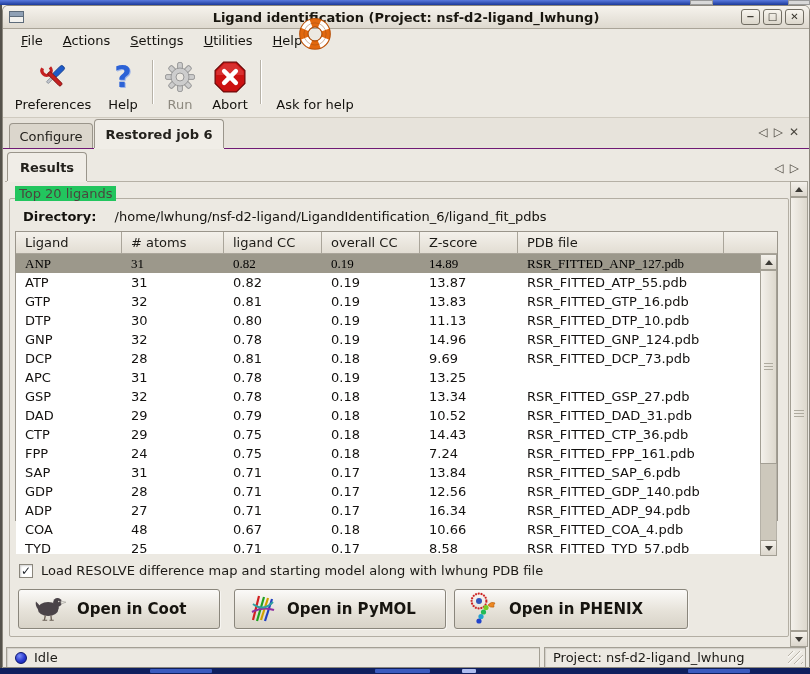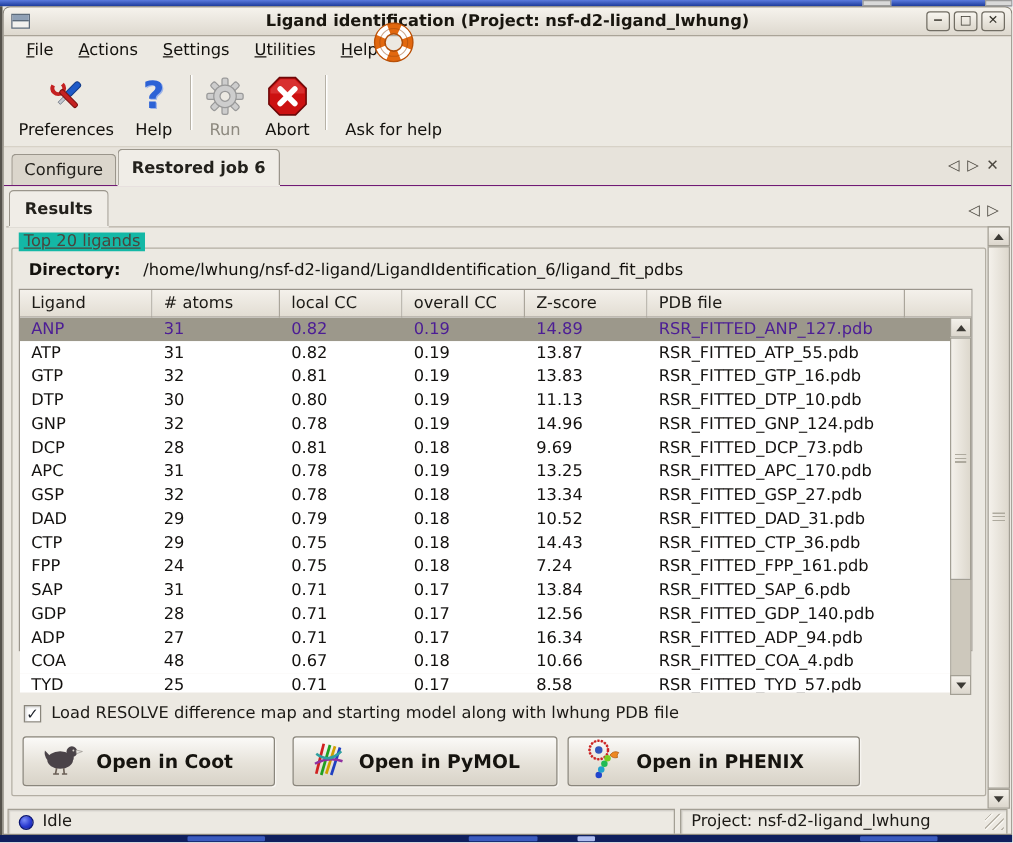--- a/index.html
+++ b/index.html
@@ -50,35 +50,35 @@
     border-radius:4px 4px 0 0;display:flex;align-items:center;justify-content:center;background:#dbd6cc;color:#23211c;}
   .tab.active{height:29px;background:#f0ede7;font-weight:bold;z-index:2;box-shadow:0 1px 0 #f0ede7;}
   .tabnav{position:absolute;top:8px;display:flex;gap:6px;color:#4b473f;font-size:12px;line-height:1;}
   .tabnav span{cursor:default;}
 
   .jobpanel{position:absolute;left:0;top:143px;right:0;height:497px;background:#ece9e2;padding-left:12px;}
   .tabrow2{position:absolute;left:2px;top:4px;right:2px;height:29px;border-bottom:1px solid #b5b0a5;box-sizing:border-box;}
 
   
   .groupbox{position:absolute;left:6px;top:192px;width:778px;height:437px;border:1px solid #b3aea3;border-radius:2px;}
-  .group-label{position:absolute;left:12px;top:180px;background:#14b8a6;padding:0 4px;color:#4a463e;z-index:2;text-decoration:underline;}
+  .group-label{position:absolute;left:12px;top:180px;background:#22c55e;padding:0 4px;color:#4a463e;z-index:2;}
 
   .dir-line{position:absolute;left:20px;top:203px;}
   .dir-label{font-weight:bold;color:#14120e;}
   .dir-value{margin-left:14px;color:#14120e;}
 
   
   .ltable{position:absolute;left:12px;top:225px;width:763px;height:290px;border:1px solid #9a958b;background:#ffffff;box-sizing:border-box;}
   .thead{display:flex;height:22px;}
   .th{box-sizing:border-box;border-right:1px solid #aaa59a;border-bottom:1px solid #aaa59a;
     background:linear-gradient(#f4f1eb,#e2ddd3);display:flex;align-items:center;padding-left:9px;color:#1c1a16;}
   .th:last-child{border-right:none;flex:1;}
   .tbody{position:relative;height:300px;overflow:hidden;width:744px;}
   .trow{display:flex;height:19px;align-items:center;background:#ffffff;color:#141210;}
-  .trow.selected{background:#9c988b;color:#4c1d95;}
+  .trow.selected{background:#9c988b;color:#000000;font-family:Liberation Serif, serif;}
   .tc{box-sizing:border-box;padding-left:9px;white-space:nowrap;overflow:hidden;}
   .c0{width:106px;}.c1{width:102px;}.c2{width:98px;}.c3{width:98px;}.c4{width:98px;}.c5{width:230px;}
   .tfill{flex:1;}
 
   
   .vsb{position:absolute;box-sizing:border-box;}
   .sb-btn{height:16px;background:linear-gradient(#f4f1eb,#dcd7cd);border:1px solid #a39f94;
     display:flex;align-items:center;justify-content:center;box-sizing:border-box;}
   .tri-up{width:0;height:0;border-left:4px solid transparent;border-right:4px solid transparent;border-bottom:5px solid #3c3a35;}
   .tri-dn{width:0;height:0;border-left:4px solid transparent;border-right:4px solid transparent;border-top:5px solid #3c3a35;}
@@ -240,21 +240,21 @@
 
       <div class="dir-line" style="top:60px;position:absolute;">
         <span class="dir-label">Directory:</span>
         <span class="dir-value">/home/lwhung/nsf-d2-ligand/LigandIdentification_6/ligand_fit_pdbs</span>
       </div>
 
       <div class="ltable" style="top:82px;">
         <div class="thead">
           <div class="th c0">Ligand</div>
           <div class="th c1"># atoms</div>
-          <div class="th c2">local CC</div>
+          <div class="th c2">ligand CC</div>
           <div class="th c3">overall CC</div>
           <div class="th c4">Z-score</div>
           <div class="th" style="width:206px;">PDB file</div>
           <div class="th"></div>
         </div>
         <div class="tbody">
             <div class="trow selected">
     <div class="tc c0">ANP</div>
     <div class="tc c1">31</div>
     <div class="tc c2">0.82</div>
@@ -307,21 +307,20 @@
     <div class="tc c4">9.69</div>
     <div class="tc c5">RSR_FITTED_DCP_73.pdb</div>
     <div class="tfill"></div>
   </div>
             <div class="trow">
     <div class="tc c0">APC</div>
     <div class="tc c1">31</div>
     <div class="tc c2">0.78</div>
     <div class="tc c3">0.19</div>
     <div class="tc c4">13.25</div>
-    <div class="tc c5">RSR_FITTED_APC_170.pdb</div>
     <div class="tfill"></div>
   </div>
             <div class="trow">
     <div class="tc c0">GSP</div>
     <div class="tc c1">32</div>
     <div class="tc c2">0.78</div>
     <div class="tc c3">0.18</div>
     <div class="tc c4">13.34</div>
     <div class="tc c5">RSR_FITTED_GSP_27.pdb</div>
     <div class="tfill"></div>

